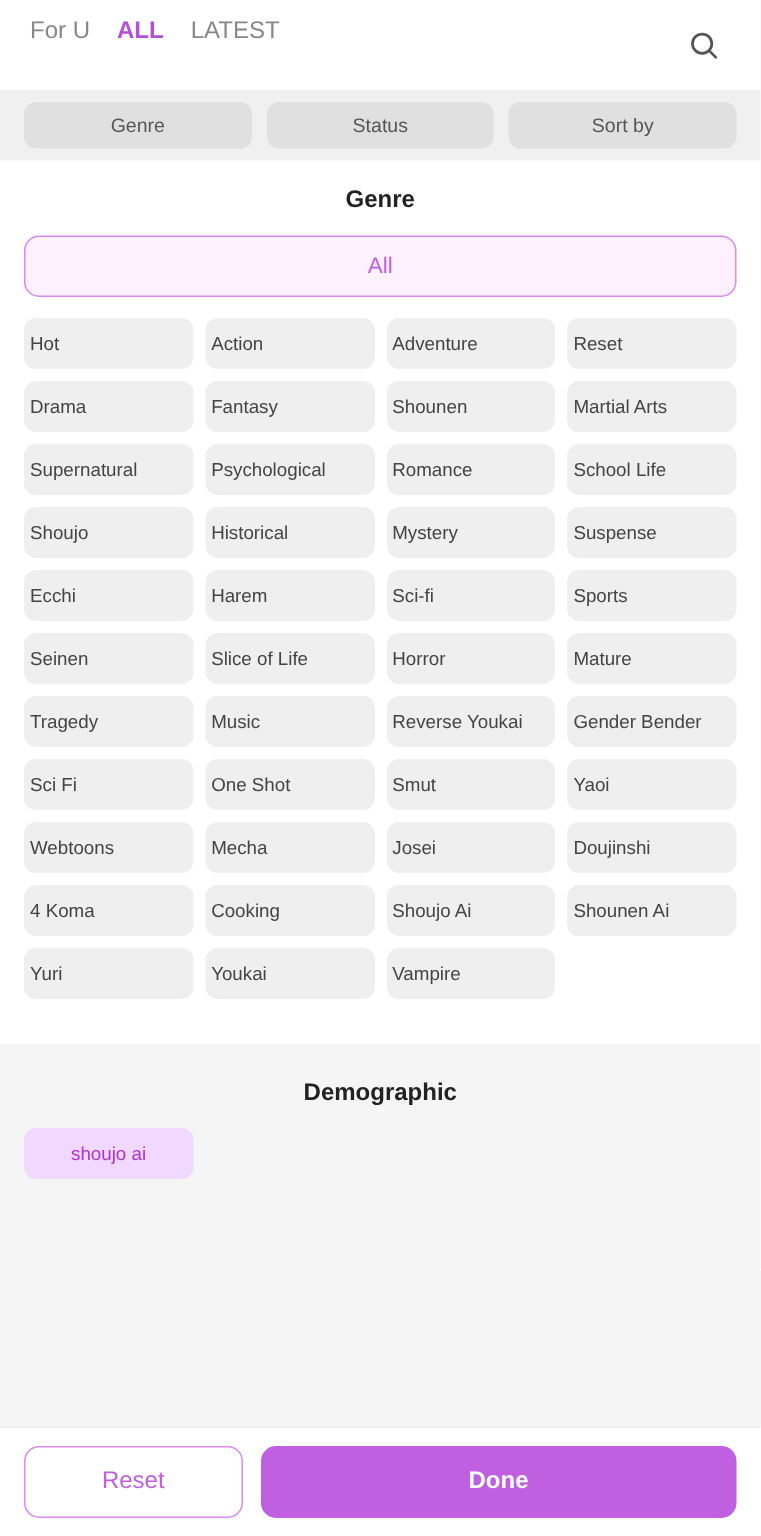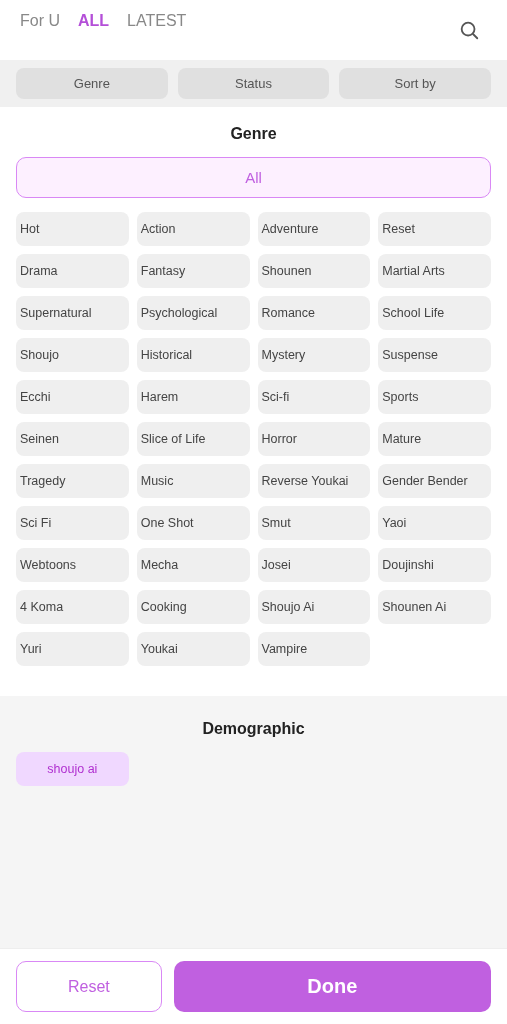--- a/index.html
+++ b/index.html
@@ -159,21 +159,21 @@
       color: #c060e0;
       cursor: pointer;
       font-weight: 400;
     }
     .done-btn {
       flex: 2.5;
       padding: 14px;
       background: #c060e0;
       border: none;
       border-radius: 10px;
-      font-size: 20px;
+      font-size: 16px;
       color: #fff;
       cursor: pointer;
       font-weight: 600;
     }
 
     .spacer-bottom { height: 80px; }
   </style>
 </head>
 <body>
 

